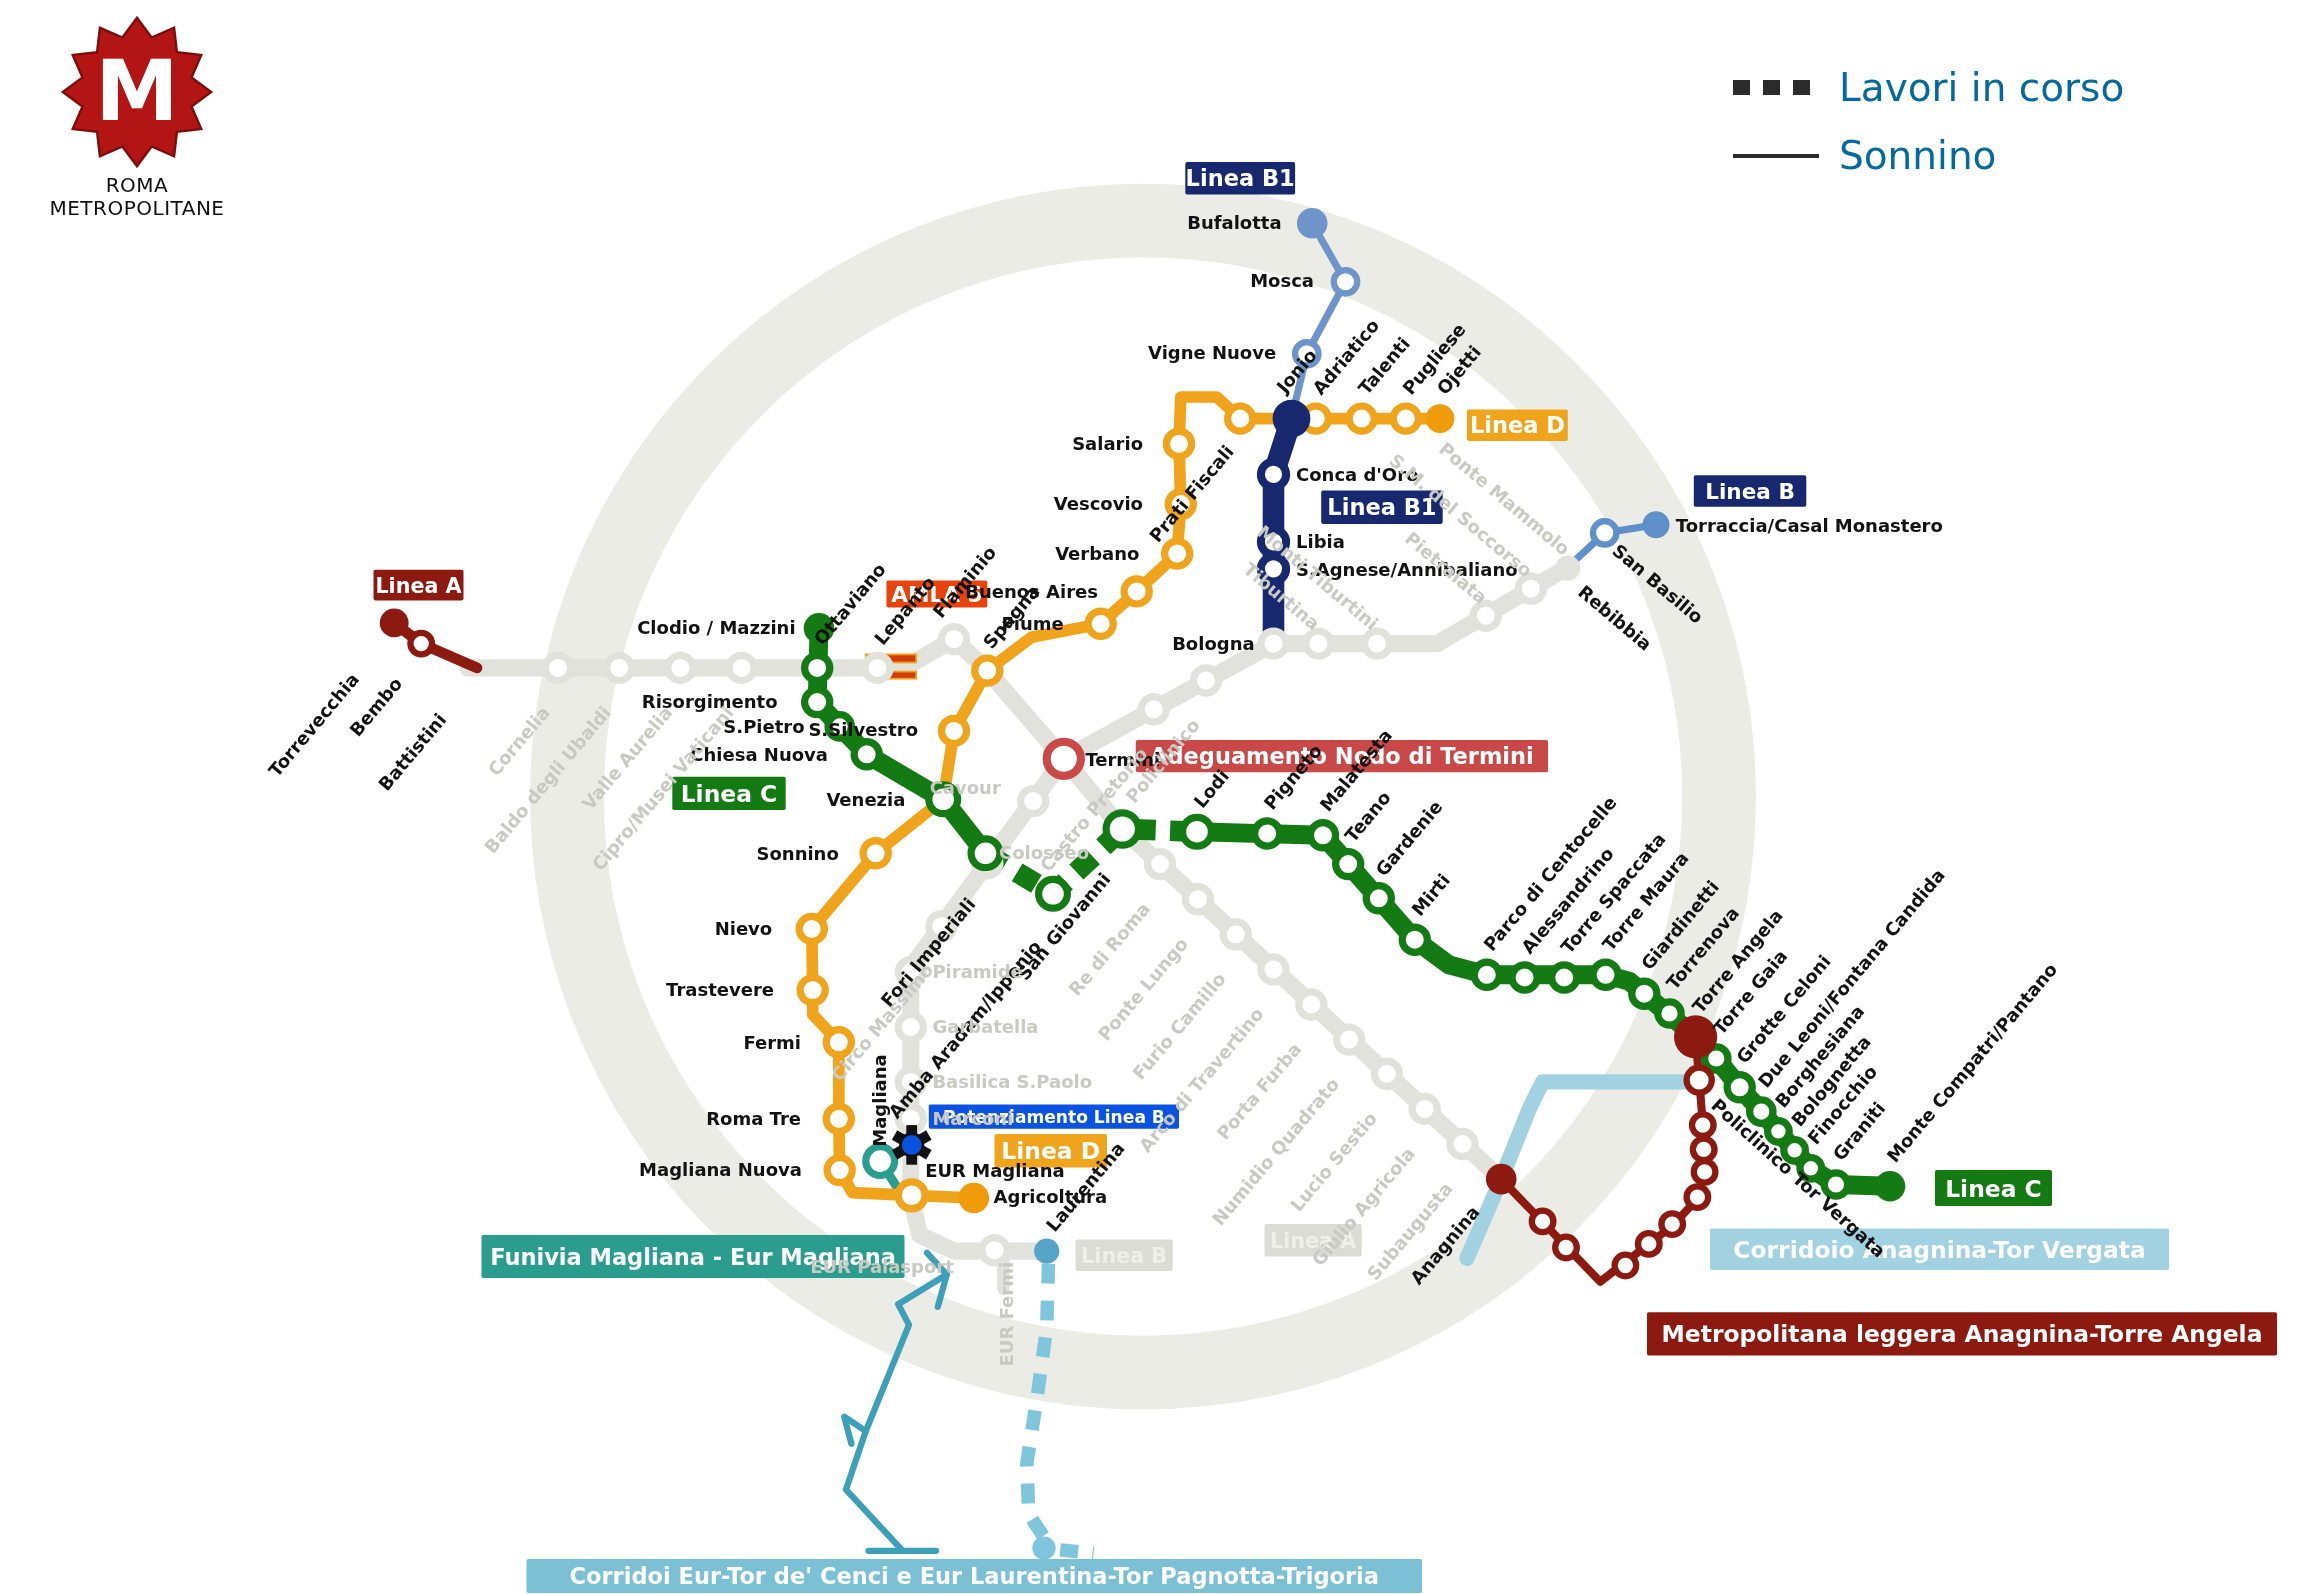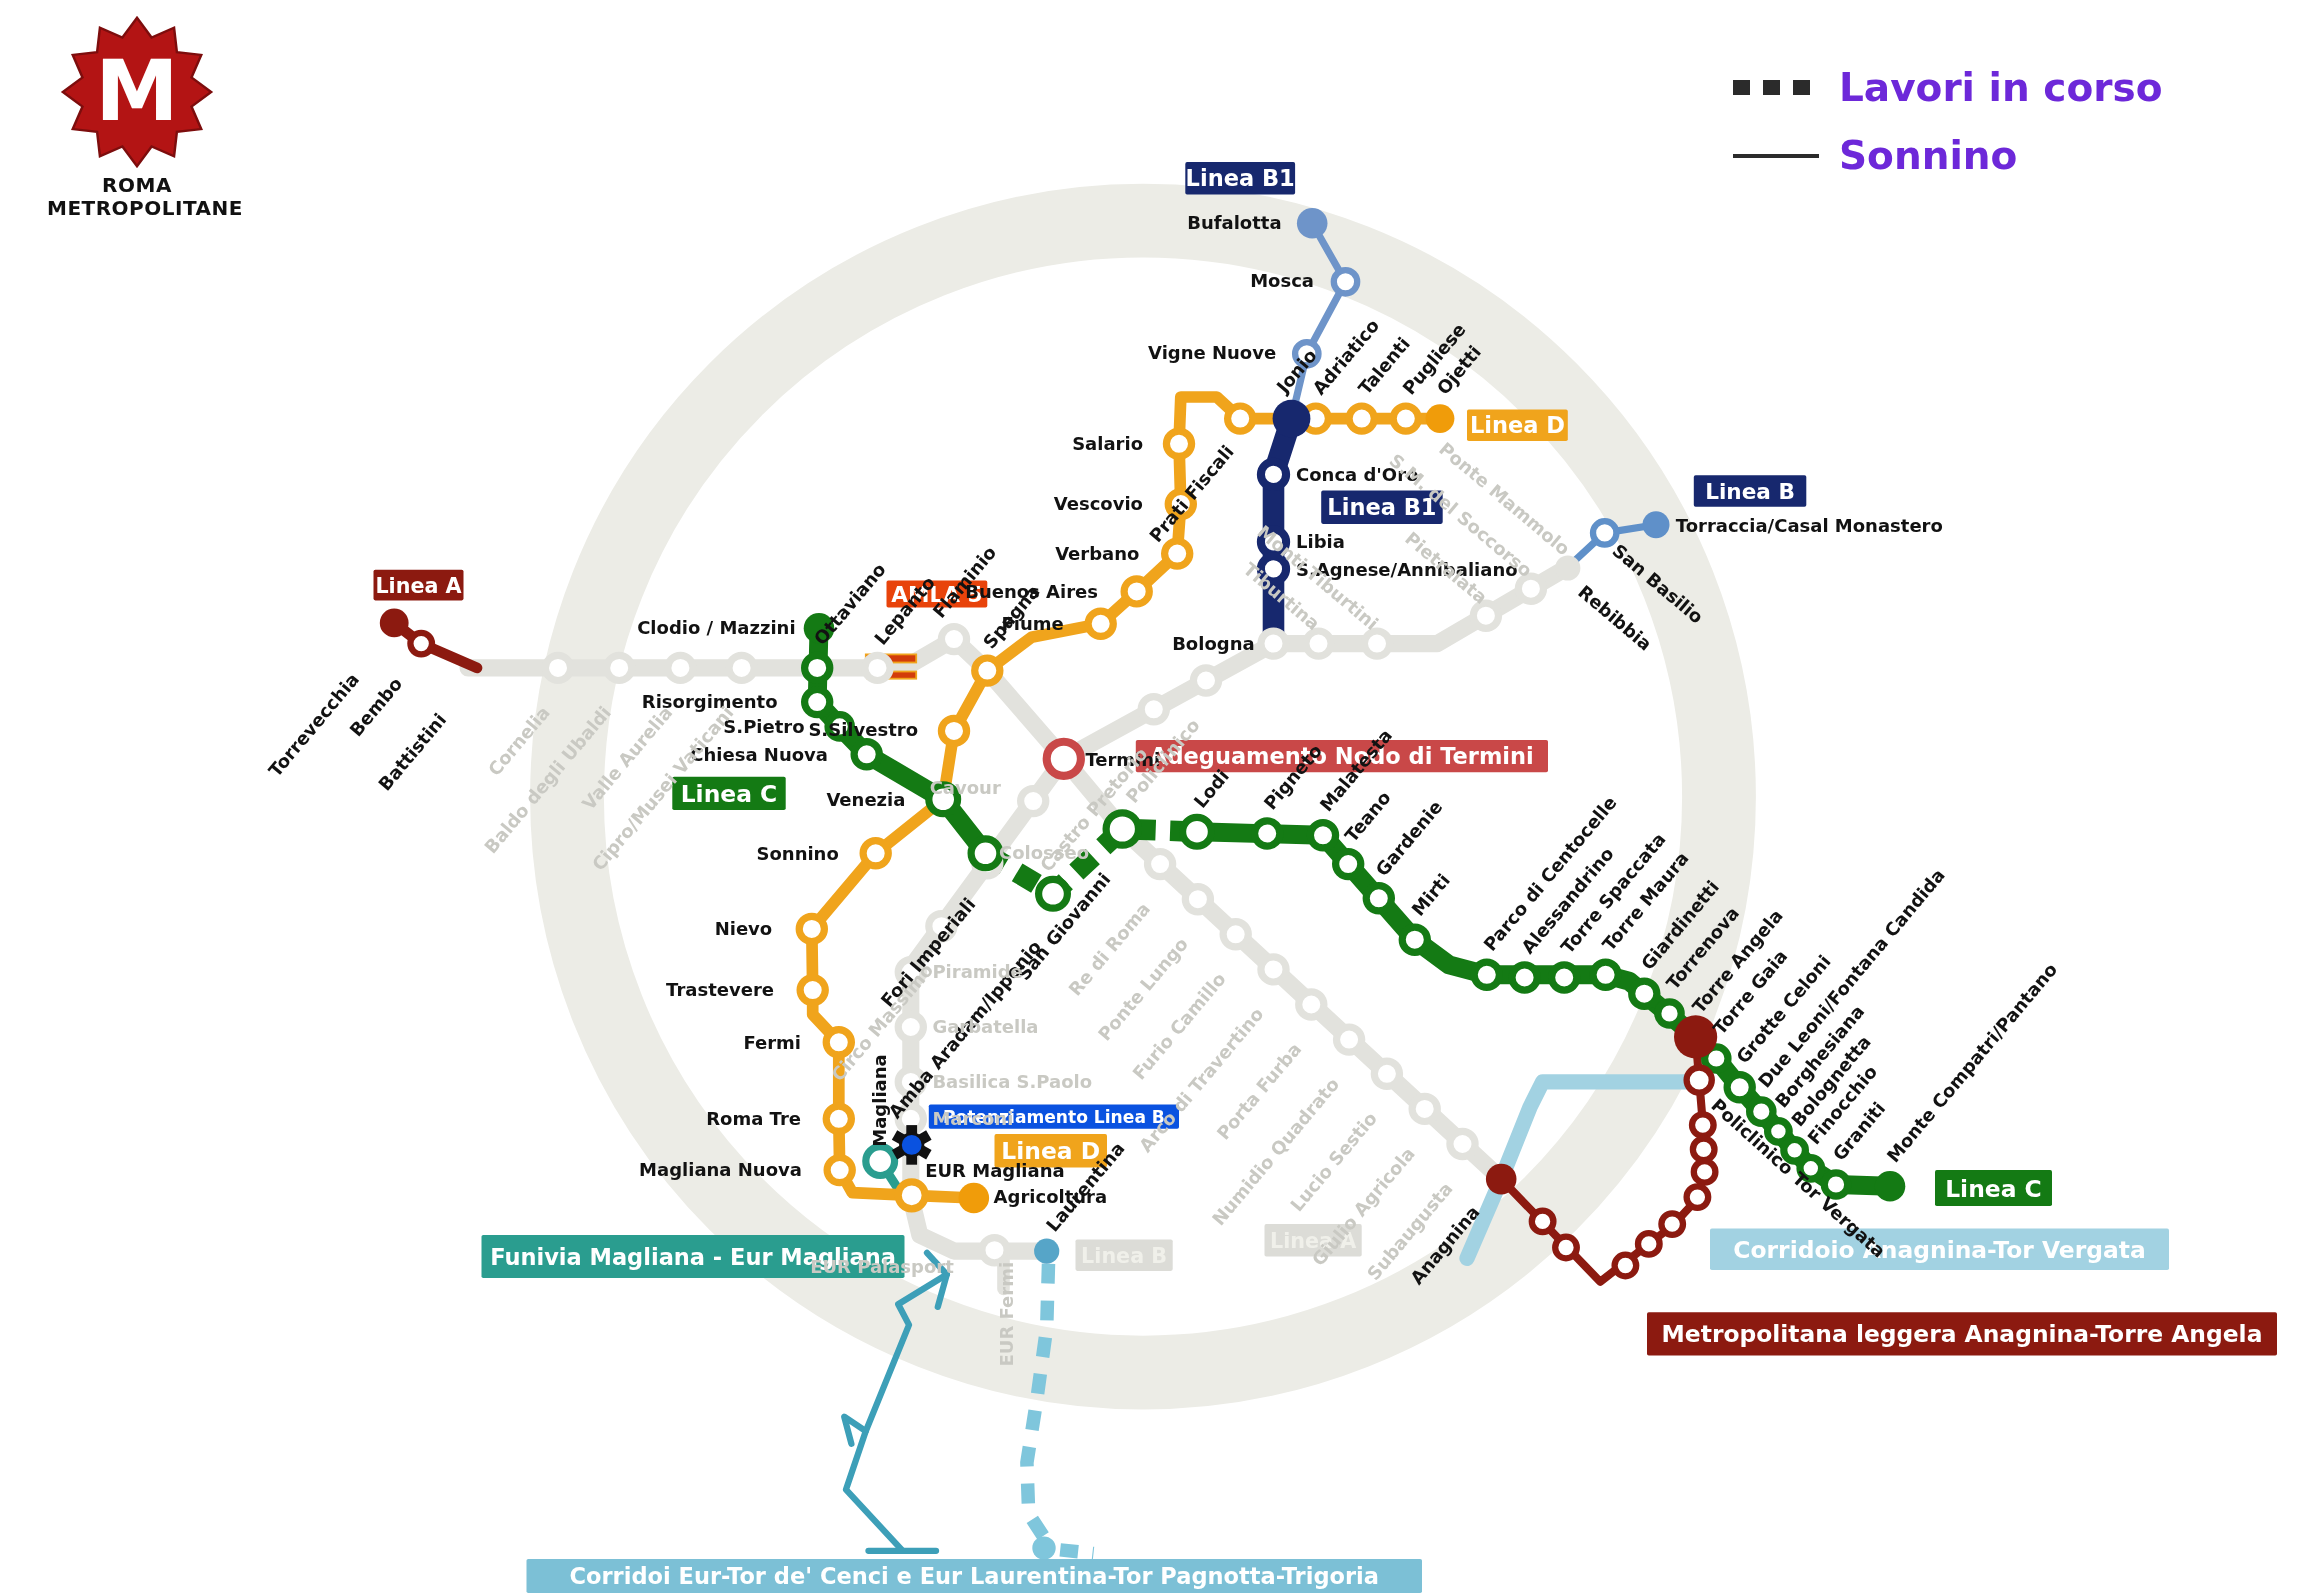--- a/index.html
+++ b/index.html
@@ -2,25 +2,25 @@
 <html style="font-size:14.4px"><head>
 <meta charset="utf-8">
 <style>
   html,body{margin:0;padding:0;background:#fff;}
   body{width:2304px;height:1595px;overflow:hidden;
        font-family:"DejaVu Sans","Liberation Sans",sans-serif;}
   .stage{position:relative;width:2304px;height:1595px;background:#fff;}
   #map{position:absolute;left:0;top:0;width:2304px;height:1595px;}
   .logo{position:absolute;left:47px;top:12.6px;width:180px;text-align:center;}
   .logo .badge{width:162px;height:158px;margin:0 auto;}
-  .logo .lg-line{font-weight:bold;font-size:20px;color:#111;line-height:23.4px;letter-spacing:0.5px;}
+  .logo .lg-line{font-weight:normal;font-size:20px;color:#111;line-height:23.4px;letter-spacing:0.5px;}
   .legend{position:absolute;left:1733px;top:65px;}
   .legend .row{display:flex;align-items:center;margin-bottom:23.4px;height:45px;}
   .legend .swatch{width:86px;margin-right:20px;flex:0 0 auto;}
-  .legend .lab{font-weight:bold;font-size:39px;color:#6d28d9;}
+  .legend .lab{font-weight:normal;font-size:39px;color:#0369a1;}
   .sw-dashed{height:14.4px;background:repeating-linear-gradient(to right,#2b2b2b 0 17px,transparent 17px 30px);}
   .sw-thin{height:3.6px;background:#2b2b2b;}
   .sw-thick{height:16px;background:#2b2b2b;border-radius:1.8px;}
 </style>
 </head>
 <body>
 
 <div class="stage">
 
   <svg id="map" viewBox="0 0 2560 1772" xmlns="http://www.w3.org/2000/svg">

